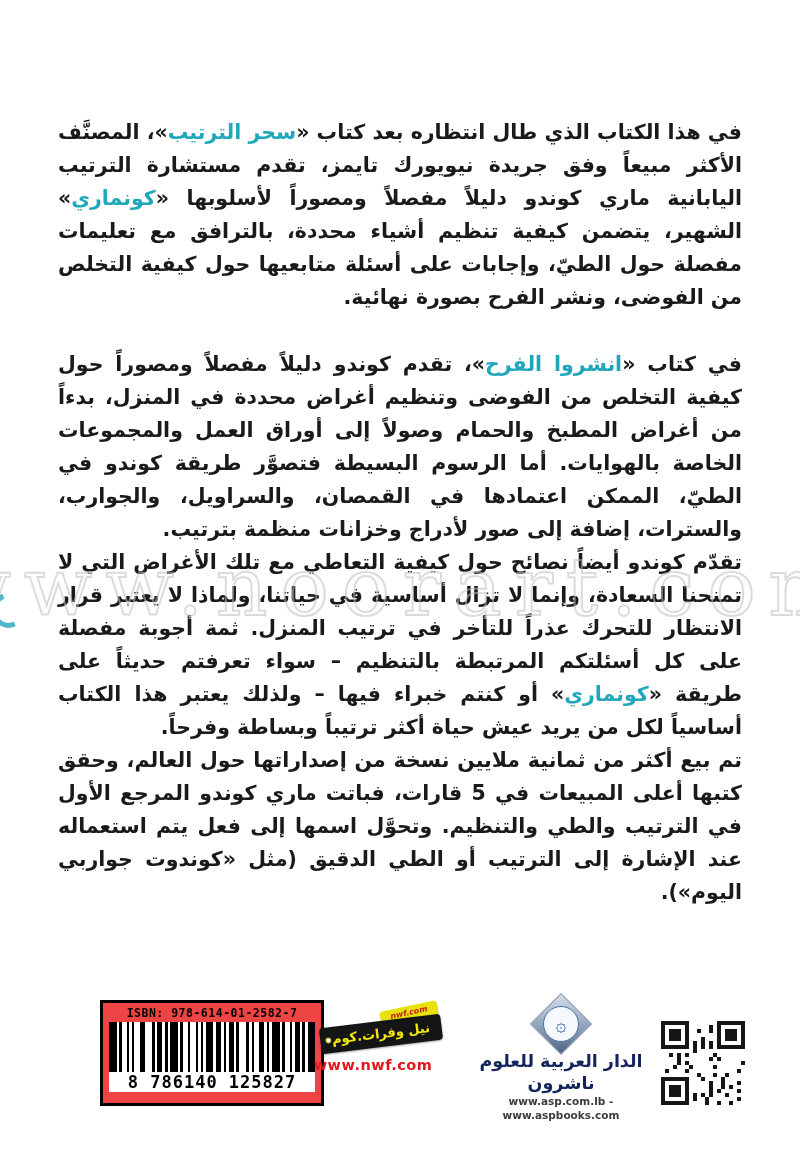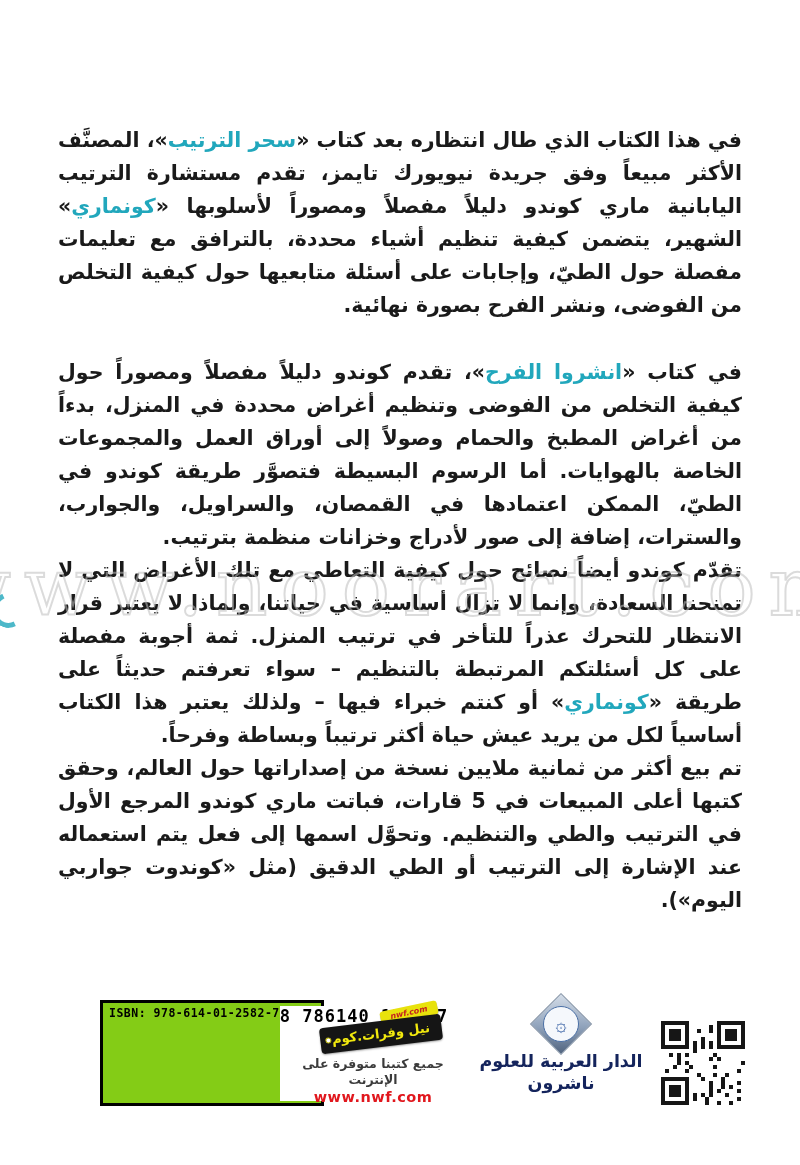--- a/index.html
+++ b/index.html
@@ -2,21 +2,21 @@
 <html><head>
 <meta charset="utf-8">
 <style>
   html,body{margin:0;padding:0;background:#ffffff;}
   .cover{
     position:relative;width:800px;height:1165px;background:#ffffff;
     overflow:hidden;font-family:"DejaVu Sans",sans-serif;
   }
   
   .text-block{
-    position:absolute;top:124px;right:58px;width:684px;
+    position:absolute;top:116px;right:58px;width:684px;
     direction:rtl;font-family:"DejaVu Sans",sans-serif;
     font-size:20.5px;font-weight:700;line-height:33px;color:#1a1a1a;
   }
   .para{margin:0;text-align:justify;}
   .para.gap{margin-bottom:34px;}
   .hl{color:#21a7bc;}
   
   .watermark{
     position:absolute;top:541px;left:50%;transform:translateX(-50%);
     font-family:"DejaVu Serif",serif;font-size:80px;font-weight:400;
@@ -26,22 +26,22 @@
   }
   .watermark-swoosh{
     position:absolute;left:-8px;top:592px;width:24px;height:26px;
     border:5px solid transparent;border-left:5px solid #21a7bc;
     border-bottom:5px solid #21a7bc;border-radius:50%;
     transform:rotate(20deg);opacity:.8;z-index:3;pointer-events:none;
   }
   
   .barcode-box{
     position:absolute;left:100px;top:1000px;width:224px;height:106px;
-    box-sizing:border-box;border:3px solid #000;background:#84cc16;
-    padding:3px 6px 2px 6px;display:flex;flex-direction:row;
+    box-sizing:border-box;border:3px solid #000;background:#ef4444;
+    padding:3px 6px 2px 6px;display:flex;flex-direction:column;
   }
   .isbn-label{
     font-family:"DejaVu Sans Mono",monospace;font-size:11.5px;font-weight:700;
     color:#000;text-align:center;letter-spacing:.5px;white-space:nowrap;
   }
   .bars{display:flex;height:50px;margin-top:2px;}
   .bars>div{height:100%;}
   .barcode-digits{
     font-family:"DejaVu Sans Mono",monospace;font-size:17px;font-weight:700;
     color:#000;text-align:center;letter-spacing:1px;margin-top:0px;
@@ -173,31 +173,31 @@
   <div class="nwf">
     <div class="nwf-tags">
       <div class="nwf-tag-small">
         <span>nwf.com</span>
       </div>
       <div class="nwf-tag-main">
         <span>نيل وفرات.كوم</span>
         <span class="nwf-hole"></span>
       </div>
     </div>
-    <div class="nwf-line">جميع كتبنا متوفرة على الإنترنت</div>
     <div class="nwf-url">www.nwf.com</div>
   </div>
 
   <div class="asp">
     <div class="asp-diamond">
       <div class="asp-seal">
         <span class="asp-seal-glyph">۞</span>
       </div>
     </div>
     <div class="asp-ar" dir="rtl">الدار العربية للعلوم ناشرون</div>
+    <div class="asp-urls">www.asp.com.lb - www.aspbooks.com</div>
   </div>
 
   <div class="qr" id="qr-code">
       <div class="b"></div>
       <div class="b"></div>
       <div class="b"></div>
       <div class="b"></div>
       <div class="b"></div>
       <div class="b"></div>
       <div class="b"></div>

